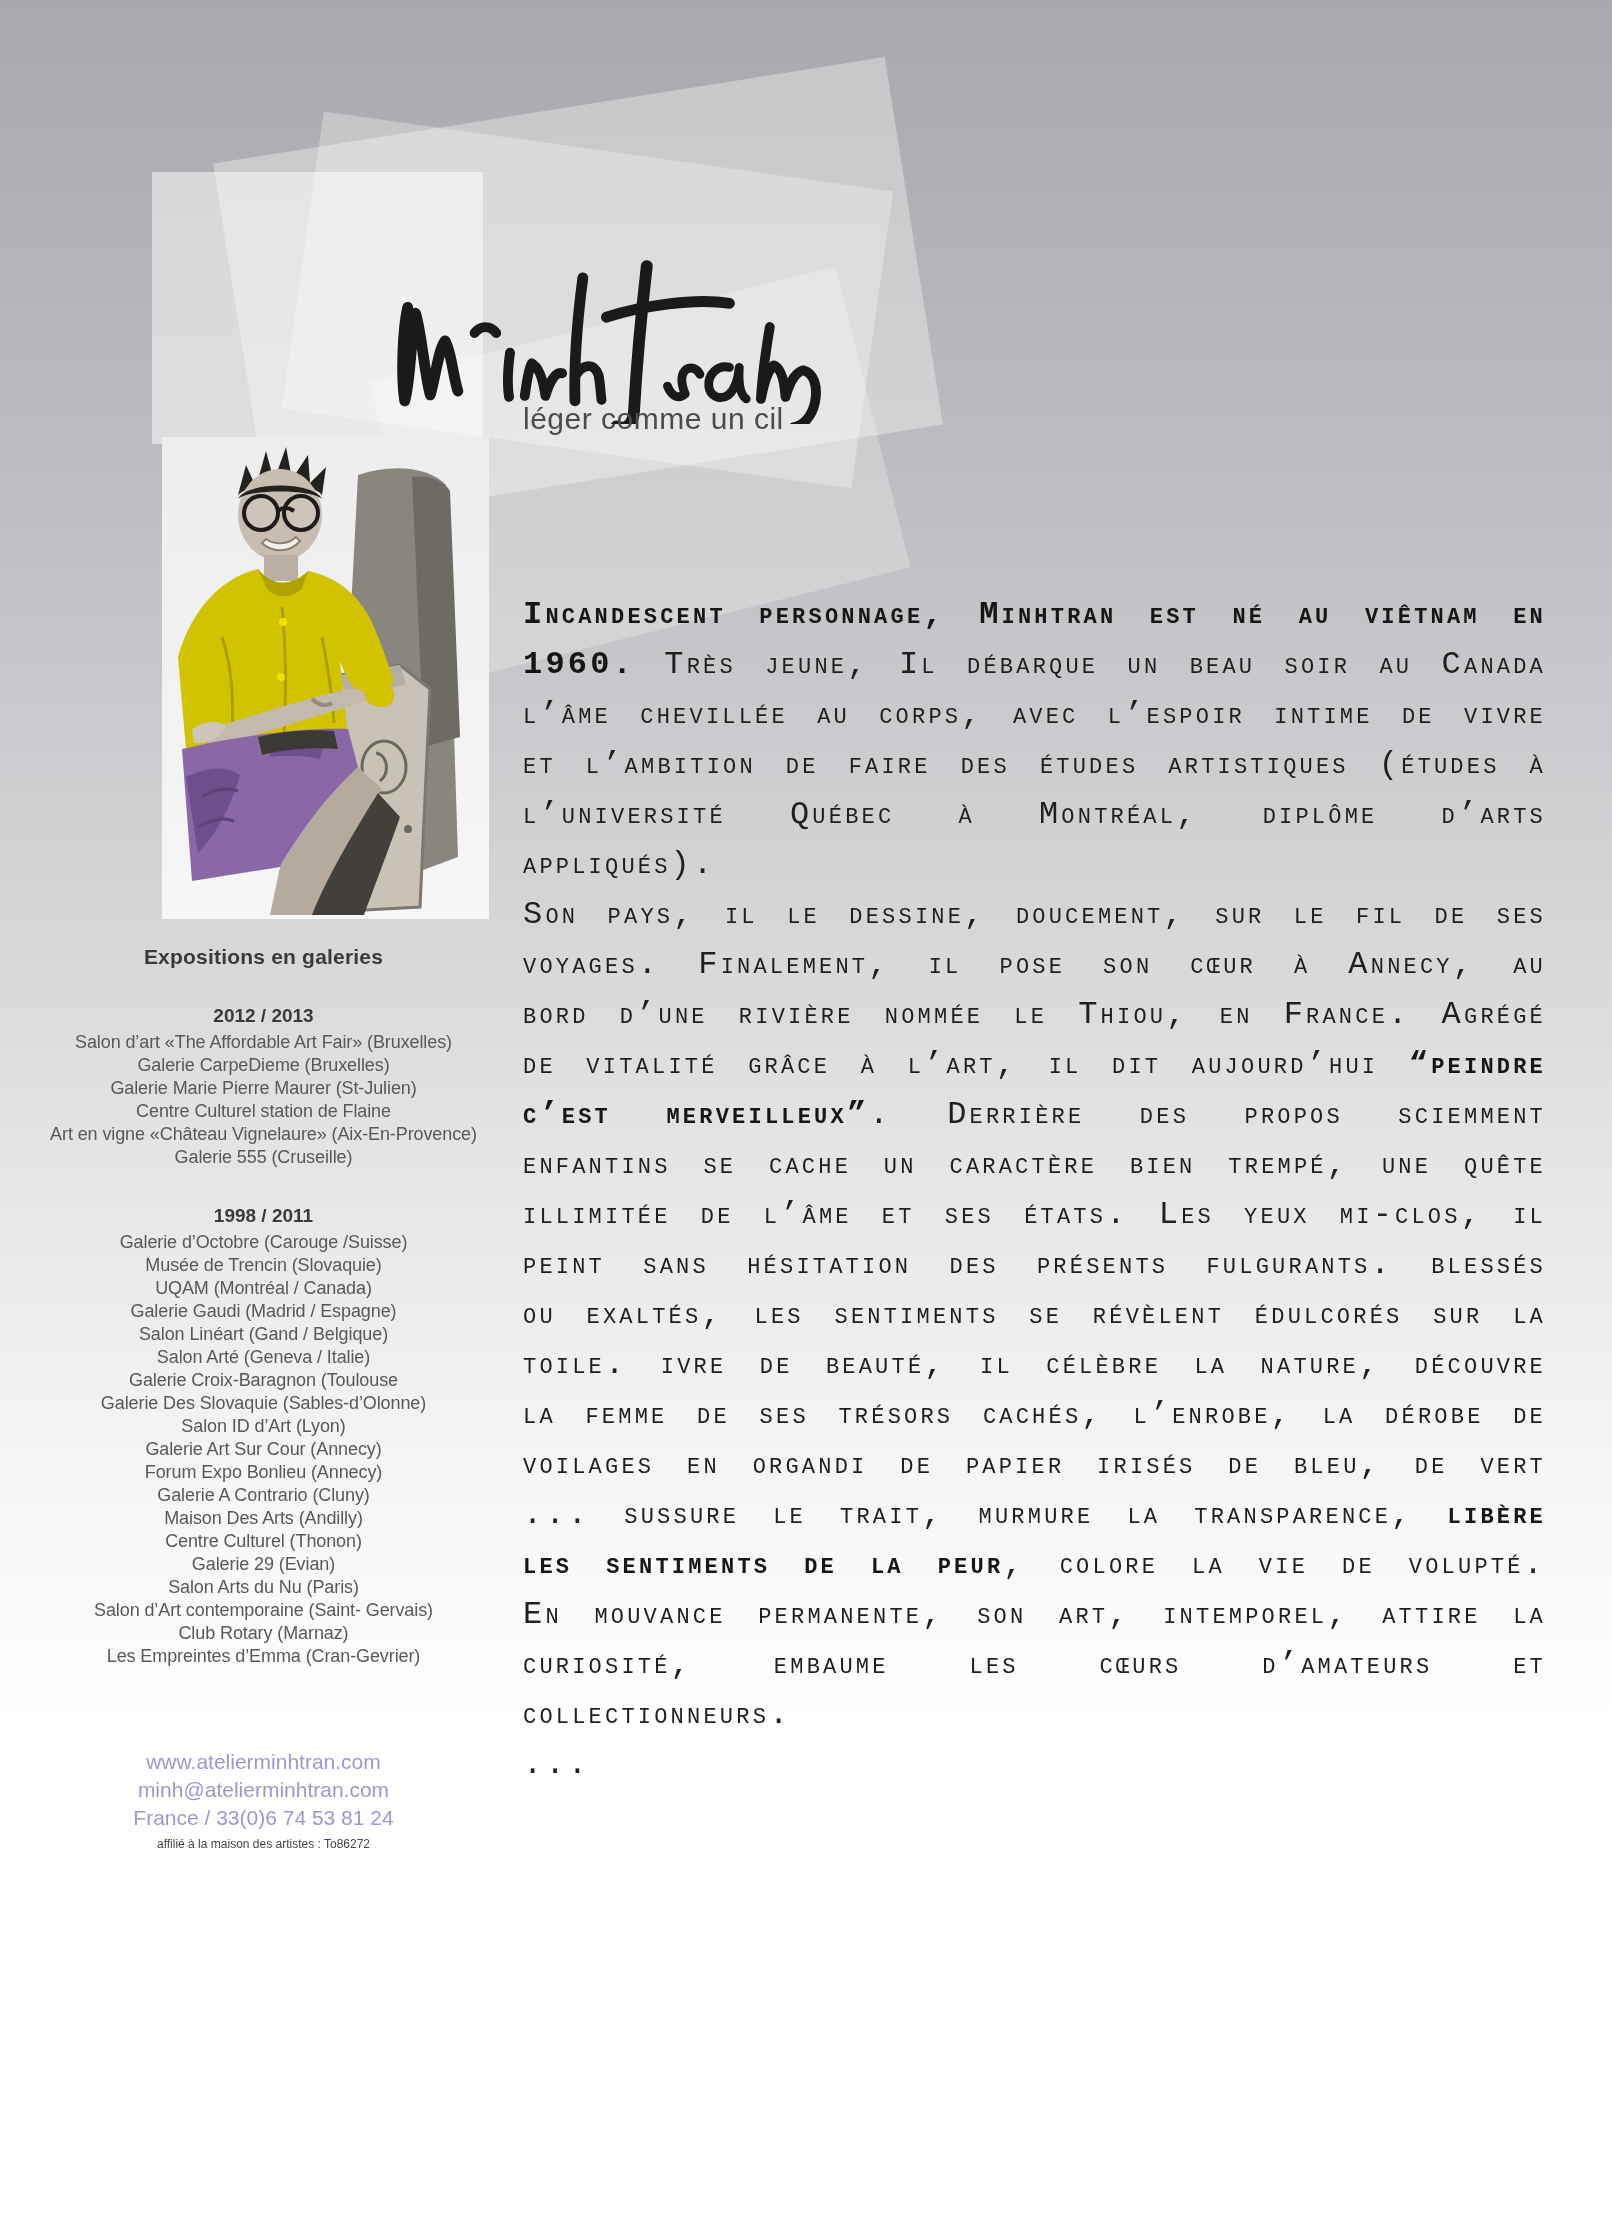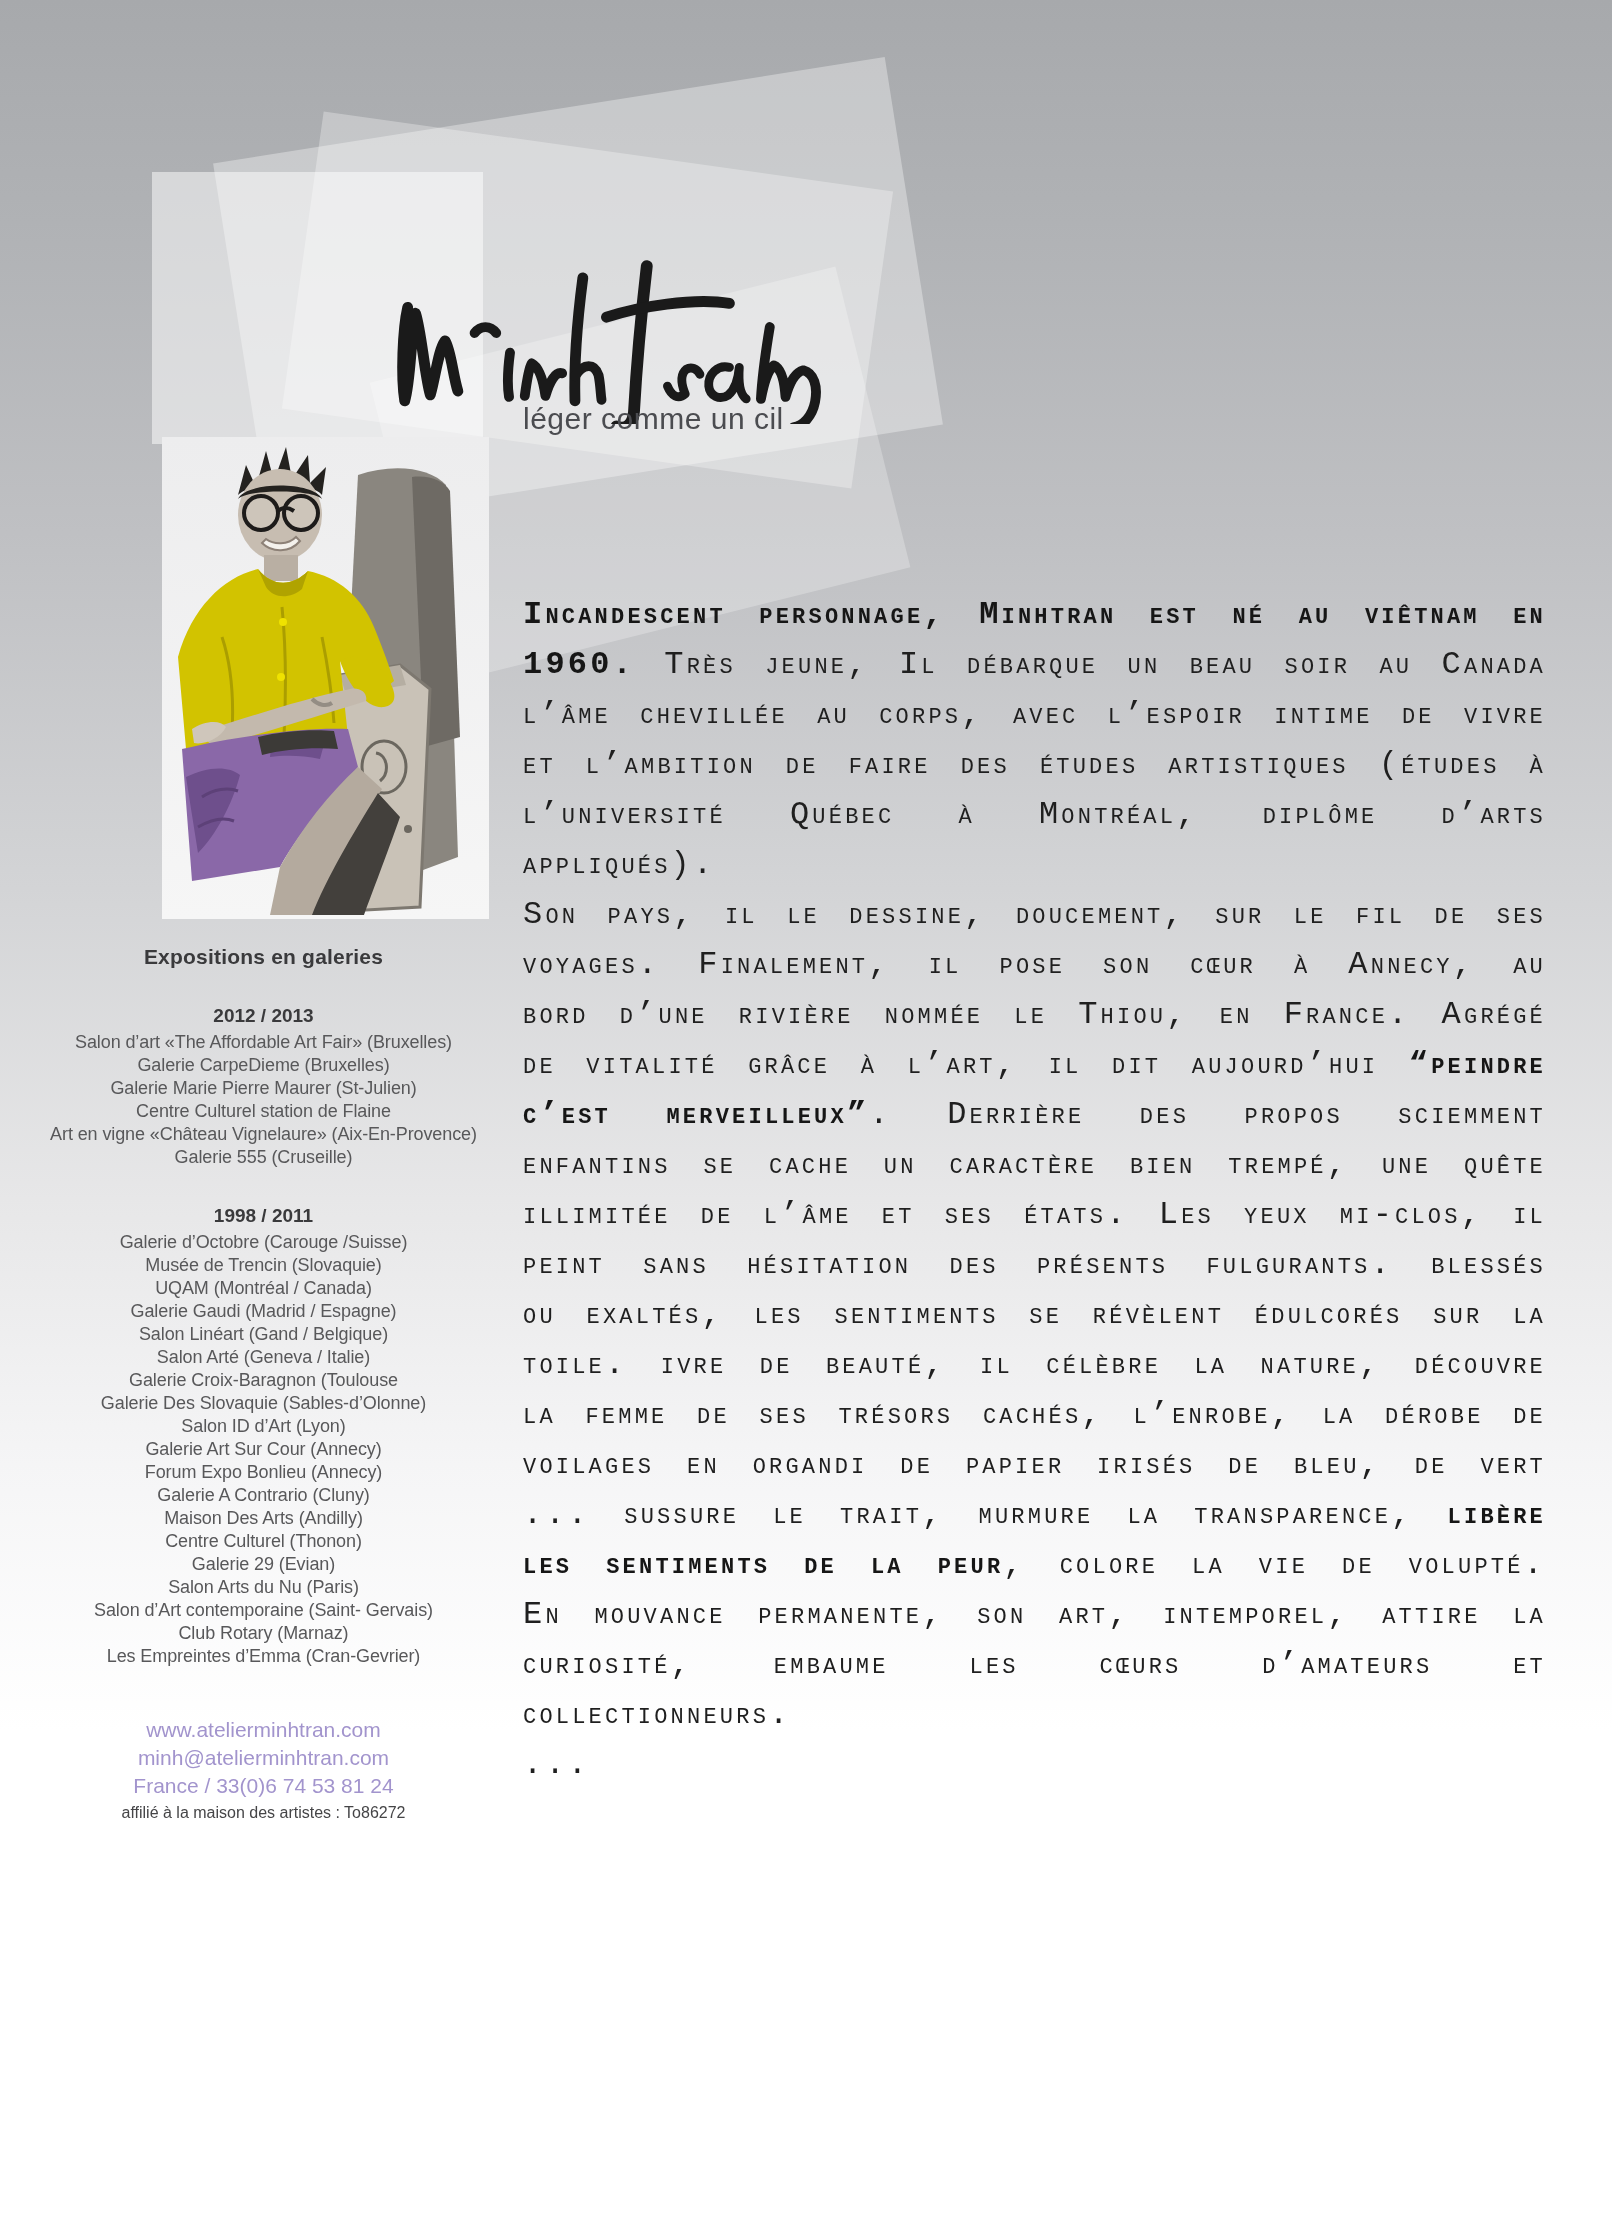--- a/index.html
+++ b/index.html
@@ -36,23 +36,23 @@
   
   .photo{position:absolute;left:162px;top:437px;width:327px;height:482px;overflow:hidden;}
   .photo svg{display:block;width:100%;height:100%;}
 
   
   .sidebar{position:absolute;left:40px;top:945px;width:447px;text-align:center;}
   .ex-title{font-size:21px;font-weight:bold;color:#3a3a3c;letter-spacing:.2px;}
   .ex-group{margin-top:36px;}
   .ex-period{font-size:19px;font-weight:bold;color:#3a3a3c;margin-bottom:4px;}
   .ex-item{font-size:18px;line-height:23px;color:#58585a;letter-spacing:-.1px;}
-  .contact{margin-top:48px;}
+  .contact{margin-top:80px;}
   .contact-line{font-size:21px;line-height:28px;color:#a294cd;}
-  .affiliation{font-size:16px;line-height:21px;color:#454547;margin-top:2px;}
+  .affiliation{font-size:12px;line-height:21px;color:#454547;margin-top:2px;}
 
   
   .article{
     position:absolute;left:523px;top:590px;width:1023px;
     font-family:"Liberation Mono", monospace;
     font-variant:small-caps;
     font-size:32px;line-height:50px;
     letter-spacing:.10em;word-spacing:.18em;
     color:#1f1f1f;
     text-align:justify;

